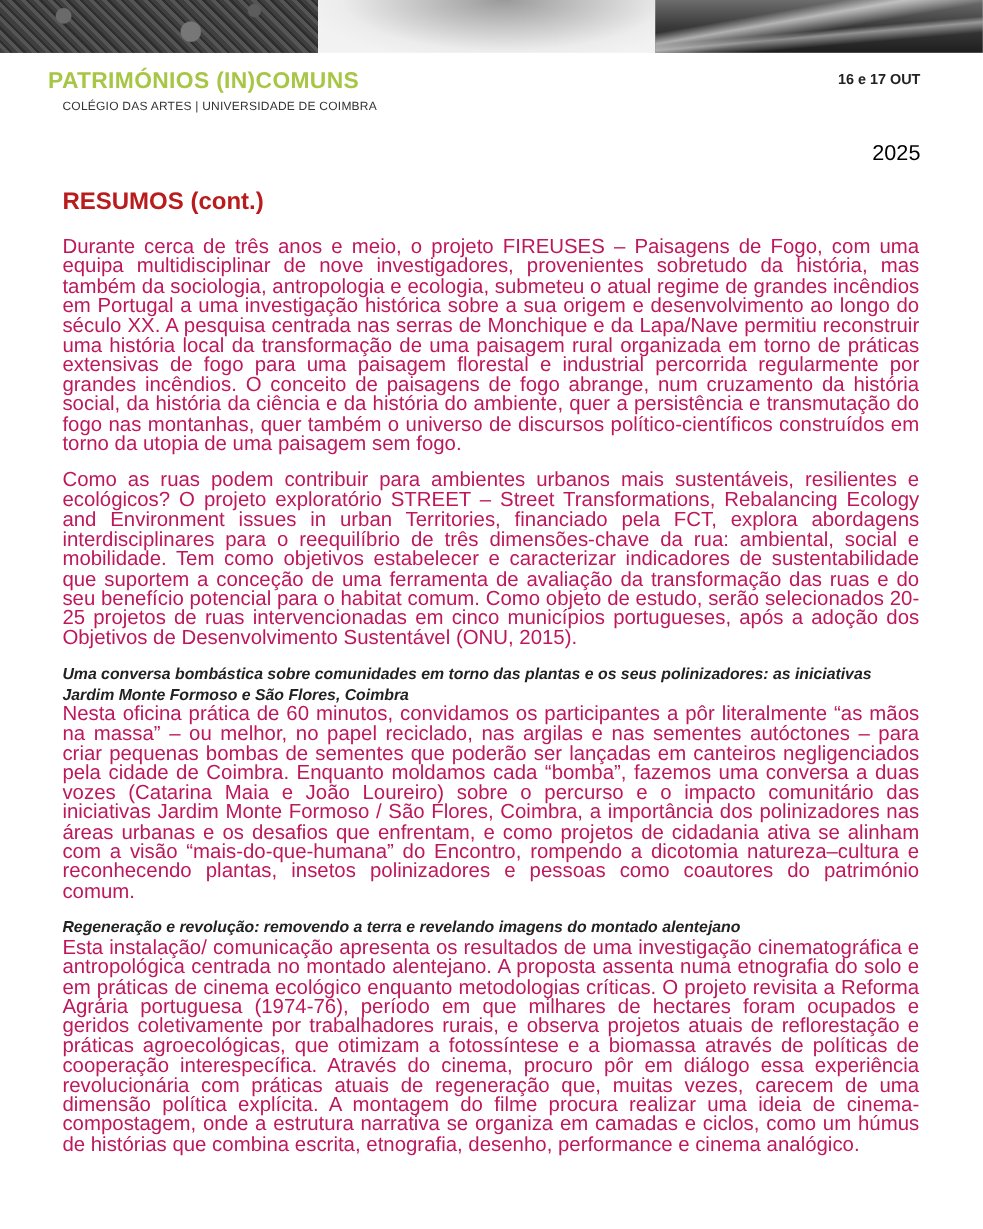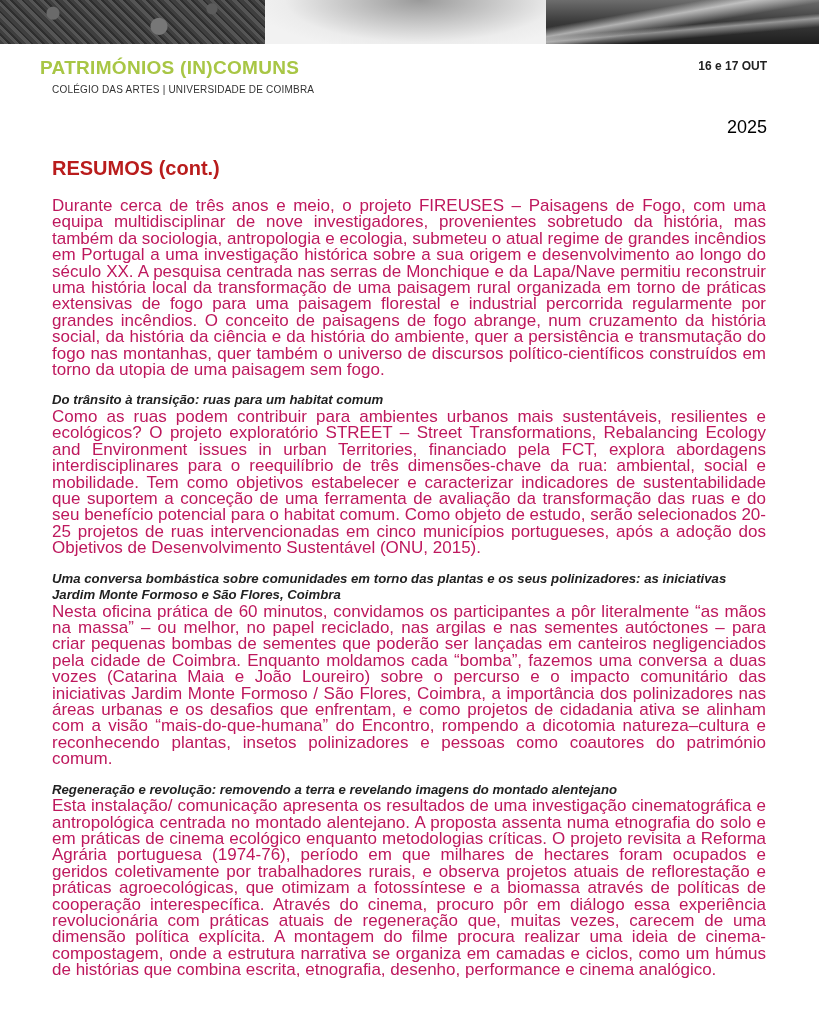--- a/index.html
+++ b/index.html
@@ -45,21 +45,20 @@
 <div class="date-line">16 e 17 OUT</div>
 <div class="year-line">2025</div>
 
 <div class="section-title">RESUMOS (cont.)</div>
 
 <div class="content">
   <div class="abstract">
     <p>Durante cerca de três anos e meio, o projeto FIREUSES – Paisagens de Fogo, com uma equipa multidisciplinar de nove investigadores, provenientes sobretudo da história, mas também da sociologia, antropologia e ecologia, submeteu o atual regime de grandes incêndios em Portugal a uma investigação histórica sobre a sua origem e desenvolvimento ao longo do século XX. A pesquisa centrada nas serras de Monchique e da Lapa/Nave permitiu reconstruir uma história local da transformação de uma paisagem rural organizada em torno de práticas extensivas de fogo para uma paisagem florestal e industrial percorrida regularmente por grandes incêndios. O conceito de paisagens de fogo abrange, num cruzamento da história social, da história da ciência e da história do ambiente, quer a persistência e transmutação do fogo nas montanhas, quer também o universo de discursos político-científicos construídos em torno da utopia de uma paisagem sem fogo.</p>
   </div>
   <div class="abstract">
-    <h2>Do trânsito à transição: ruas para um habitat comum</h2>
     <p>Como as ruas podem contribuir para ambientes urbanos mais sustentáveis, resilientes e ecológicos? O projeto exploratório STREET – Street Transformations, Rebalancing Ecology and Environment issues in urban Territories, financiado pela FCT, explora abordagens interdisciplinares para o reequilíbrio de três dimensões-chave da rua: ambiental, social e mobilidade. Tem como objetivos estabelecer e caracterizar indicadores de sustentabilidade que suportem a conceção de uma ferramenta de avaliação da transformação das ruas e do seu benefício potencial para o habitat comum. Como objeto de estudo, serão selecionados 20-25 projetos de ruas intervencionadas em cinco municípios portugueses, após a adoção dos Objetivos de Desenvolvimento Sustentável (ONU, 2015).</p>
   </div>
   <div class="abstract">
     <h2>Uma conversa bombástica sobre comunidades em torno das plantas e os seus polinizadores: as iniciativas Jardim Monte Formoso e São Flores, Coimbra</h2>
     <p>Nesta oficina prática de 60 minutos, convidamos os participantes a pôr literalmente “as mãos na massa” – ou melhor, no papel reciclado, nas argilas e nas sementes autóctones – para criar pequenas bombas de sementes que poderão ser lançadas em canteiros negligenciados pela cidade de Coimbra. Enquanto moldamos cada “bomba”, fazemos uma conversa a duas vozes (Catarina Maia e João Loureiro) sobre o percurso e o impacto comunitário das iniciativas Jardim Monte Formoso / São Flores, Coimbra, a importância dos polinizadores nas áreas urbanas e os desafios que enfrentam, e como projetos de cidadania ativa se alinham com a visão “mais-do-que-humana” do Encontro, rompendo a dicotomia natureza–cultura e reconhecendo plantas, insetos polinizadores e pessoas como coautores do património comum.</p>
   </div>
   <div class="abstract">
     <h2>Regeneração e revolução: removendo a terra e revelando imagens do montado alentejano</h2>
     <p>Esta instalação/ comunicação apresenta os resultados de uma investigação cinematográfica e antropológica centrada no montado alentejano. A proposta assenta numa etnografia do solo e em práticas de cinema ecológico enquanto metodologias críticas. O projeto revisita a Reforma Agrária portuguesa (1974-76), período em que milhares de hectares foram ocupados e geridos coletivamente por trabalhadores rurais, e observa projetos atuais de reflorestação e práticas agroecológicas, que otimizam a fotossíntese e a biomassa através de políticas de cooperação interespecífica. Através do cinema, procuro pôr em diálogo essa experiência revolucionária com práticas atuais de regeneração que, muitas vezes, carecem de uma dimensão política explícita. A montagem do filme procura realizar uma ideia de cinema-compostagem, onde a estrutura narrativa se organiza em camadas e ciclos, como um húmus de histórias que combina escrita, etnografia, desenho, performance e cinema analógico.</p>
   </div>

